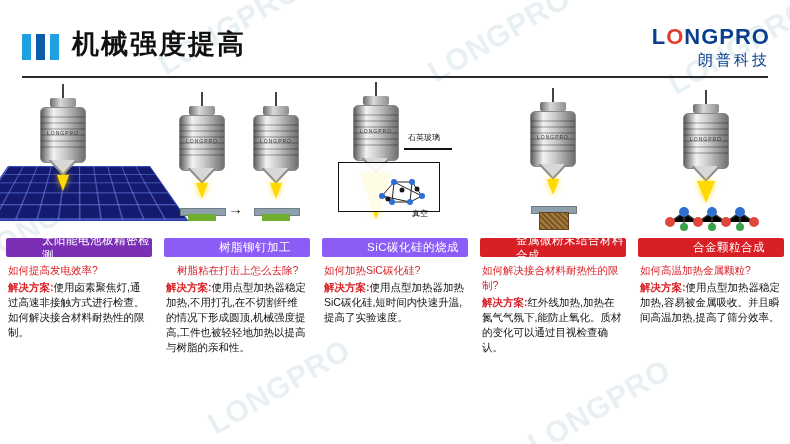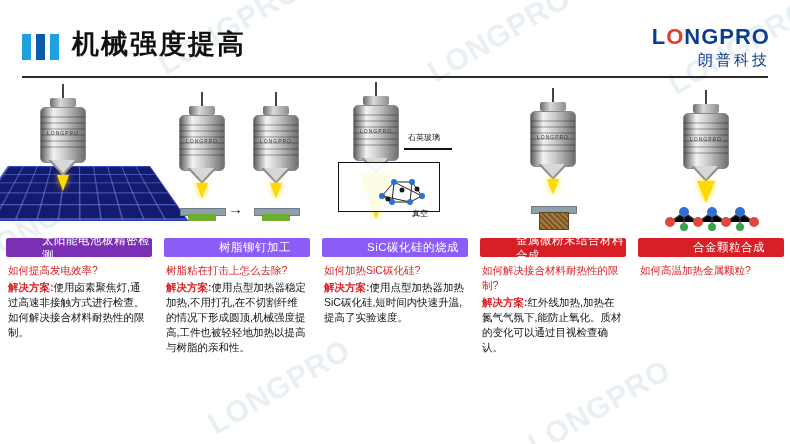--- a/index.html
+++ b/index.html
@@ -68,21 +68,21 @@
   }
   .cap.violet{background:#7b2fb5;}
   .cap.green{background:#8b5cf6;}
   .cap.red{background:#d81f26;}
   .body{
     margin:6px 8px 0 8px;font-size:10.5px;line-height:15px;color:#111;
   }
   .body .q{color:#d81f26;font-weight:normal;margin-bottom:2px;}
   .body .a{color:#111;}
   .body .a b{color:#d81f26;font-weight:bold;margin-top:44px;}
-  .body.blk .q{color:#111;}
+  .body.blk .q{color:#111;margin-left:11px;}
   
   .dev{position:absolute;}
   .dev .cable{
     position:absolute;left:50%;top:-14px;width:2px;height:16px;background:#444;
     transform:translateX(-50%);
   }
   .dev .cap-top{
     position:absolute;left:50%;top:0;width:26px;height:9px;border-radius:2px;
     background:linear-gradient(90deg,#6a6a6a,#d9d9d9 40%,#8d8d8d);
     transform:translateX(-50%);
@@ -337,16 +337,17 @@
           <circle cx="96" cy="22" r="5" fill="#e0483d"></circle>
           <circle cx="26" cy="27" r="4" fill="#3aa34a"></circle>
           <circle cx="54" cy="27" r="4" fill="#3aa34a"></circle>
           <circle cx="82" cy="27" r="4" fill="#3aa34a"></circle>
         </g>
       </svg>
     </div>
     <div class="cap red">合金颗粒合成</div>
     <div class="body">
       <div class="q">如何高温加热金属颗粒?</div>
+      <div class="a"><b>解决方案:</b><span>使用点型加热器稳定加热,容易被金属吸收。并且瞬间高温加热,提高了筛分效率。</span></div>
     </div>
   </div>
 
 </div>
 
 </body></html>

